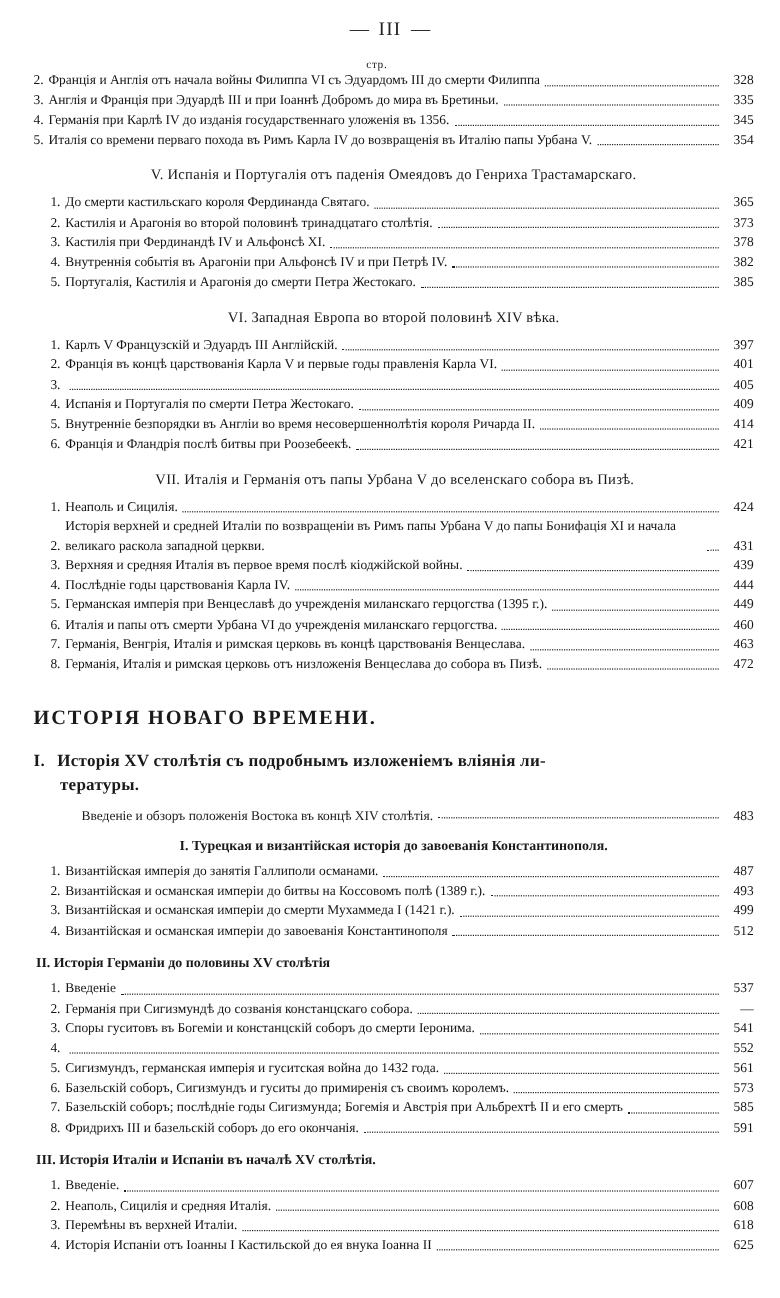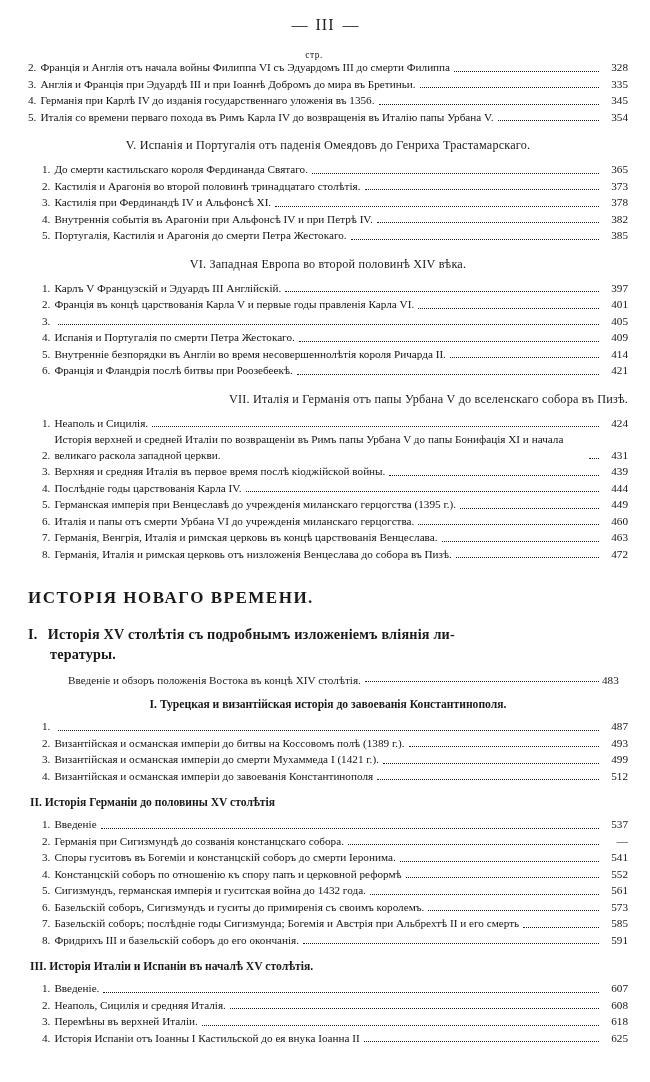--- a/index.html
+++ b/index.html
@@ -76,21 +76,21 @@
 
   
   .sec-head {
     font-weight: normal;
     font-size: 12.2px;
     text-align: center;
     margin: 13px 0 9px 0;
     letter-spacing: 0.2px;
   }
   .sec-head.left {
-    text-align: right;
+    text-align: center;
     padding-left: 2px;
   }
   .big-title {
     font-weight: bold;
     font-size: 17px;
     letter-spacing: 1.5px;
     margin: 26px 0 16px 0;
   }
   .major {
     font-weight: bold;
@@ -107,21 +107,21 @@
     align-items: flex-end;
     padding-left: 40px;
     margin: 8px 0 12px 0;
   }
   .intro-line .leader {
     flex: 1 1 auto;
     border-bottom: 1px dotted #222;
     margin: 0 3px 4px 4px;
     height: 0;
   }
-  .intro-line .pg { width: 26px; text-align: left; }
+  .intro-line .pg { width: 26px; text-align: right; }
   .grp-head {
     font-weight: bold;
     font-size: 11.6px;
     text-align: center;
     margin: 12px 0 8px 0;
   }
   .grp-head.flush {
     text-align: left;
     padding-left: 2px;
   }
@@ -302,20 +302,21 @@
     <div class="intro-line">
       <span>Введеніе и обзоръ положенія Востока въ концѣ XIV столѣтія.</span>
       <span class="leader"></span>
       <span class="pg">483</span>
     </div>
 
     <div class="grp-head">I. Турецкая и византійская исторія до завоеванія Константинополя.</div>
     <div>
       <div class="entry indent">
         <span class="num">1.</span>
+        <span class="txt">Византійская имперія до занятія Галлиполи османами.</span>
         <span class="leader"></span>
         <span class="pg">487</span>
       </div>
       <div class="entry indent">
         <span class="num">2.</span>
         <span class="txt">Византійская и османская имперіи до битвы на Коссовомъ полѣ (1389 г.).</span>
         <span class="leader"></span>
         <span class="pg">493</span>
       </div>
       <div class="entry indent">
@@ -347,21 +348,20 @@
         <span class="pg">—</span>
       </div>
       <div class="entry indent">
         <span class="num">3.</span>
         <span class="txt">Споры гуситовъ въ Богеміи и констанцскій соборъ до смерти Іеронима.</span>
         <span class="leader"></span>
         <span class="pg">541</span>
       </div>
       <div class="entry indent">
         <span class="num">4.</span>
-        <span class="txt">Констанцскій соборъ по отношенію къ спору папъ и церковной реформѣ</span>
         <span class="leader"></span>
         <span class="pg">552</span>
       </div>
       <div class="entry indent">
         <span class="num">5.</span>
         <span class="txt">Сигизмундъ, германская имперія и гуситская война до 1432 года.</span>
         <span class="leader"></span>
         <span class="pg">561</span>
       </div>
       <div class="entry indent">

